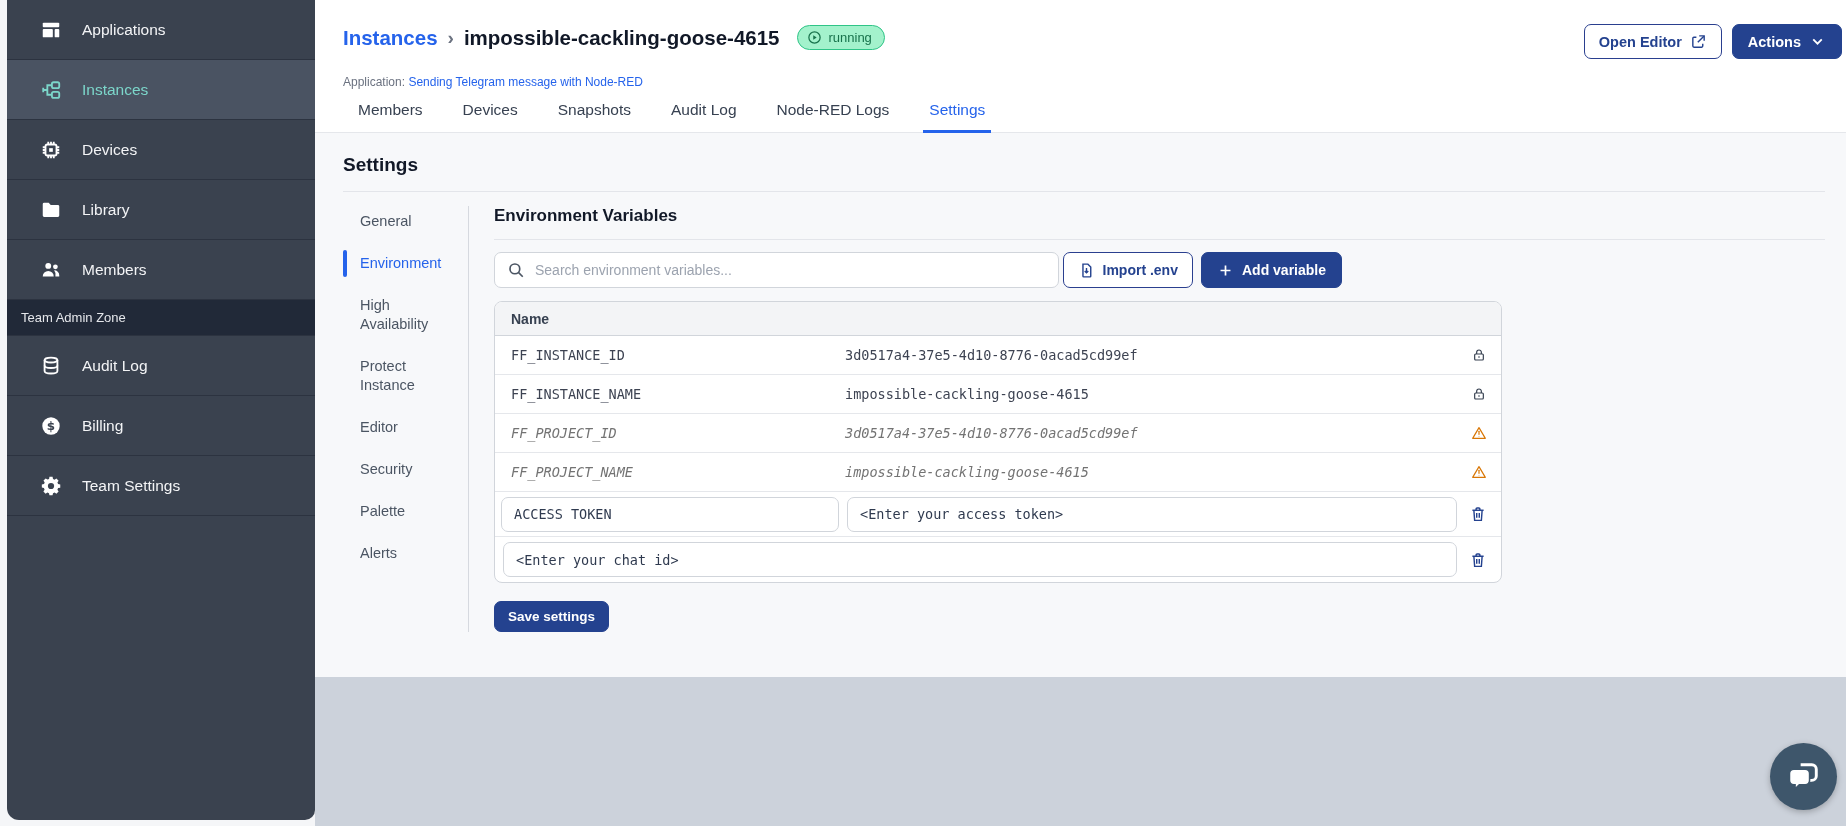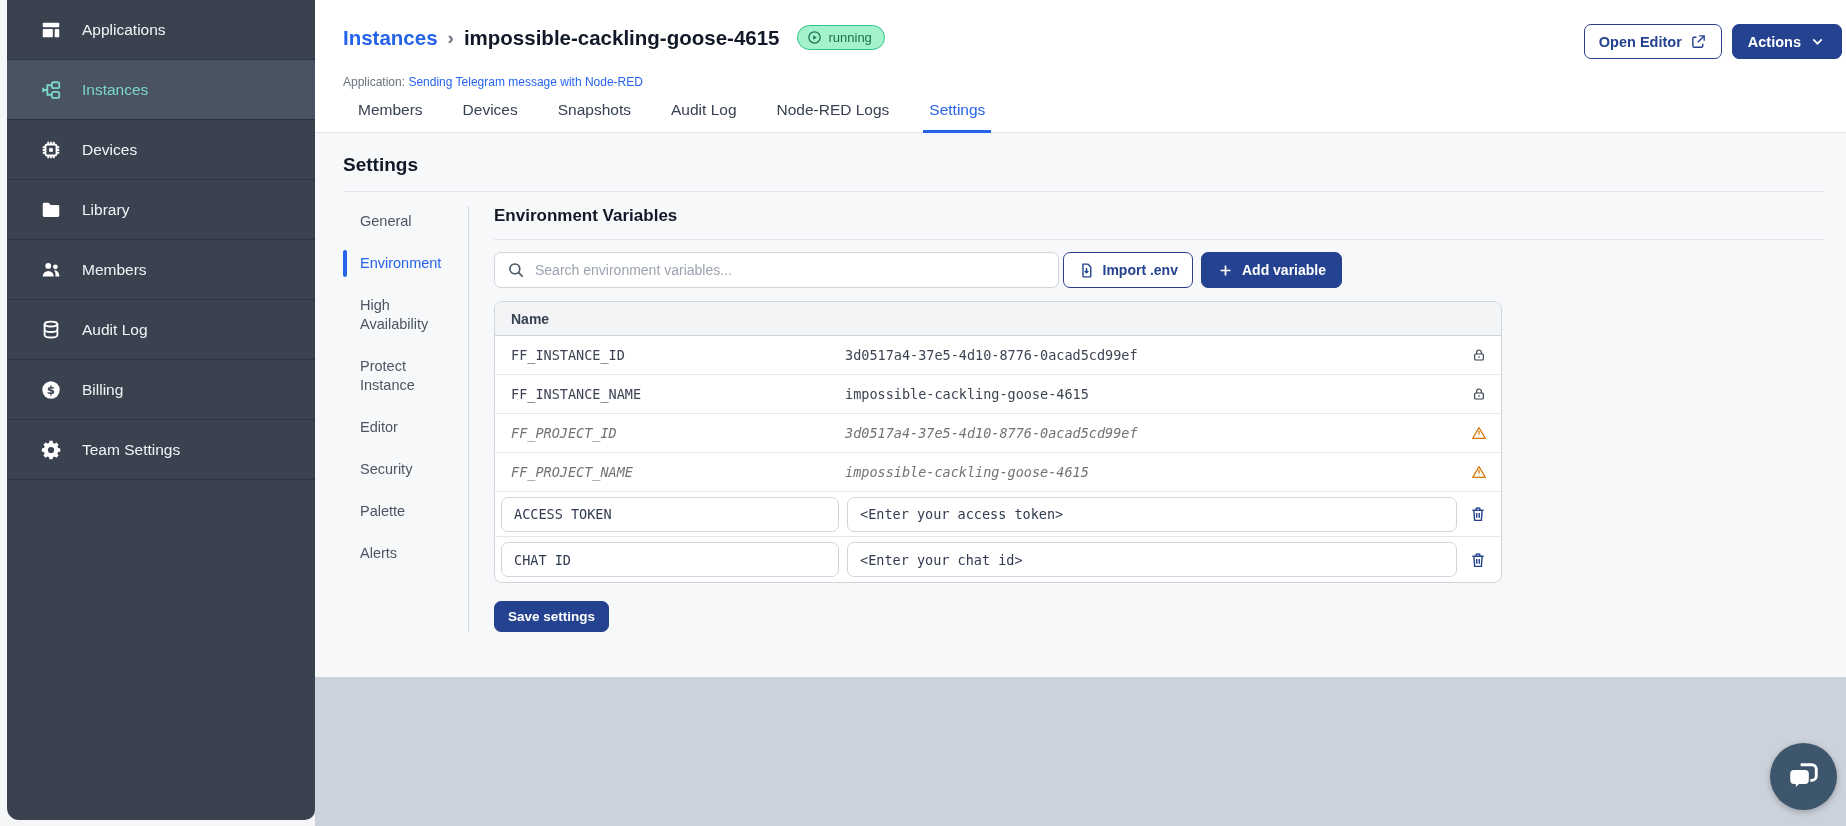--- a/index.html
+++ b/index.html
@@ -146,20 +146,21 @@
           <span class="ic">
             <svg viewBox="0 0 24 24" fill="currentColor" style="width: 22px; height: 22px; display: block;">
               <circle cx="9" cy="7.5" r="3.2"></circle>
               <path d="M3 19a6 6 0 0 1 12 0z"></path>
               <circle cx="16.8" cy="8.5" r="2.6"></circle>
               <path d="M15.4 12.3a5.4 5.4 0 0 1 5.6 5.4V19h-4.2a7.6 7.6 0 0 0-1.4-6.7z"></path>
             </svg>
           </span>
           <span>Members</span>
         </li>
+        <li class="side-section">Team Admin Zone</li>
         <li class="side-item">
           <span class="ic">
             <svg viewBox="0 0 24 24" fill="none" stroke="currentColor" stroke-width="2" style="width: 22px; height: 22px; display: block;">
               <ellipse cx="12" cy="5.5" rx="7" ry="2.7"></ellipse>
               <path d="M5 5.5v6c0 1.5 3.1 2.7 7 2.7s7-1.2 7-2.7v-6"></path>
               <path d="M5 11.5v6c0 1.5 3.1 2.7 7 2.7s7-1.2 7-2.7v-6"></path>
             </svg>
           </span>
           <span>Audit Log</span>
         </li>
@@ -348,21 +349,20 @@
                       <svg viewBox="0 0 24 24" fill="none" stroke="currentColor" stroke-width="1.9" style="width: 18px; height: 18px; display: block;">
                         <path d="M4.5 7h15"></path>
                         <path d="M9.5 7V5.2A1.2 1.2 0 0 1 10.7 4h2.6a1.2 1.2 0 0 1 1.2 1.2V7"></path>
                         <path d="M6.5 7l1 13.5h9l1-13.5"></path>
                         <path d="M10.3 10.5v6.5M13.7 10.5v6.5"></path>
                       </svg>
                     </span>
                   </div>
                 </div>
                 <div class="trow editable">
-                  <input class="env-input name-input" value="CHAT_ID" style="">
                   <input class="env-input value-input" value="&lt;Enter your chat id&gt;" style="">
                   <div class="cell-icon">
                     <span class="ic">
                       <svg viewBox="0 0 24 24" fill="none" stroke="currentColor" stroke-width="1.9" style="width: 18px; height: 18px; display: block;">
                         <path d="M4.5 7h15"></path>
                         <path d="M9.5 7V5.2A1.2 1.2 0 0 1 10.7 4h2.6a1.2 1.2 0 0 1 1.2 1.2V7"></path>
                         <path d="M6.5 7l1 13.5h9l1-13.5"></path>
                         <path d="M10.3 10.5v6.5M13.7 10.5v6.5"></path>
                       </svg>
                     </span>

